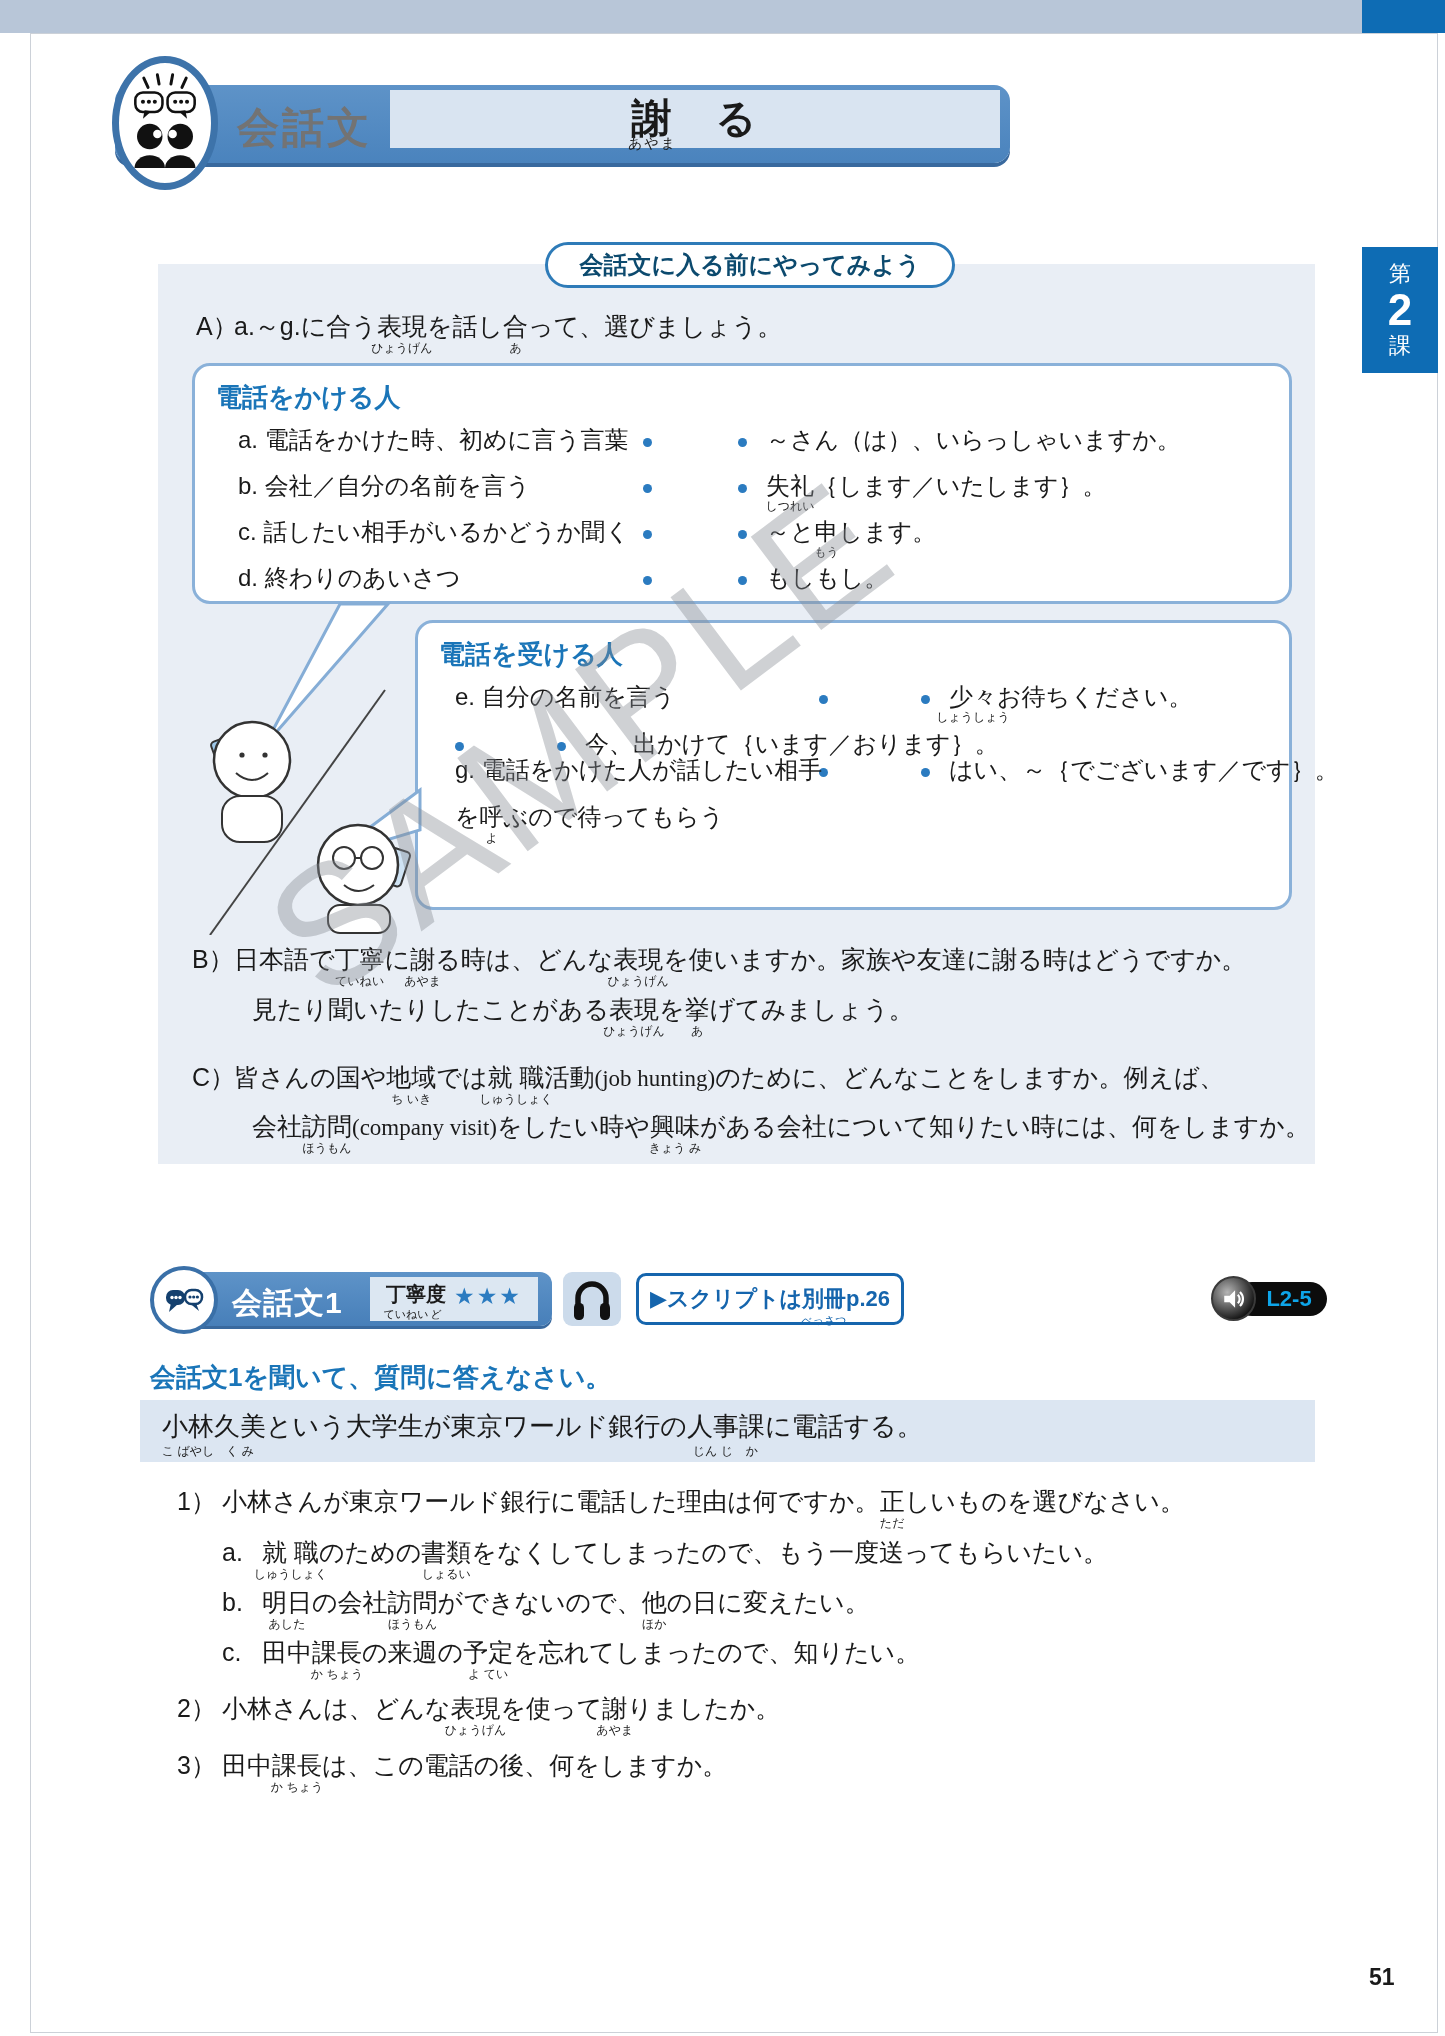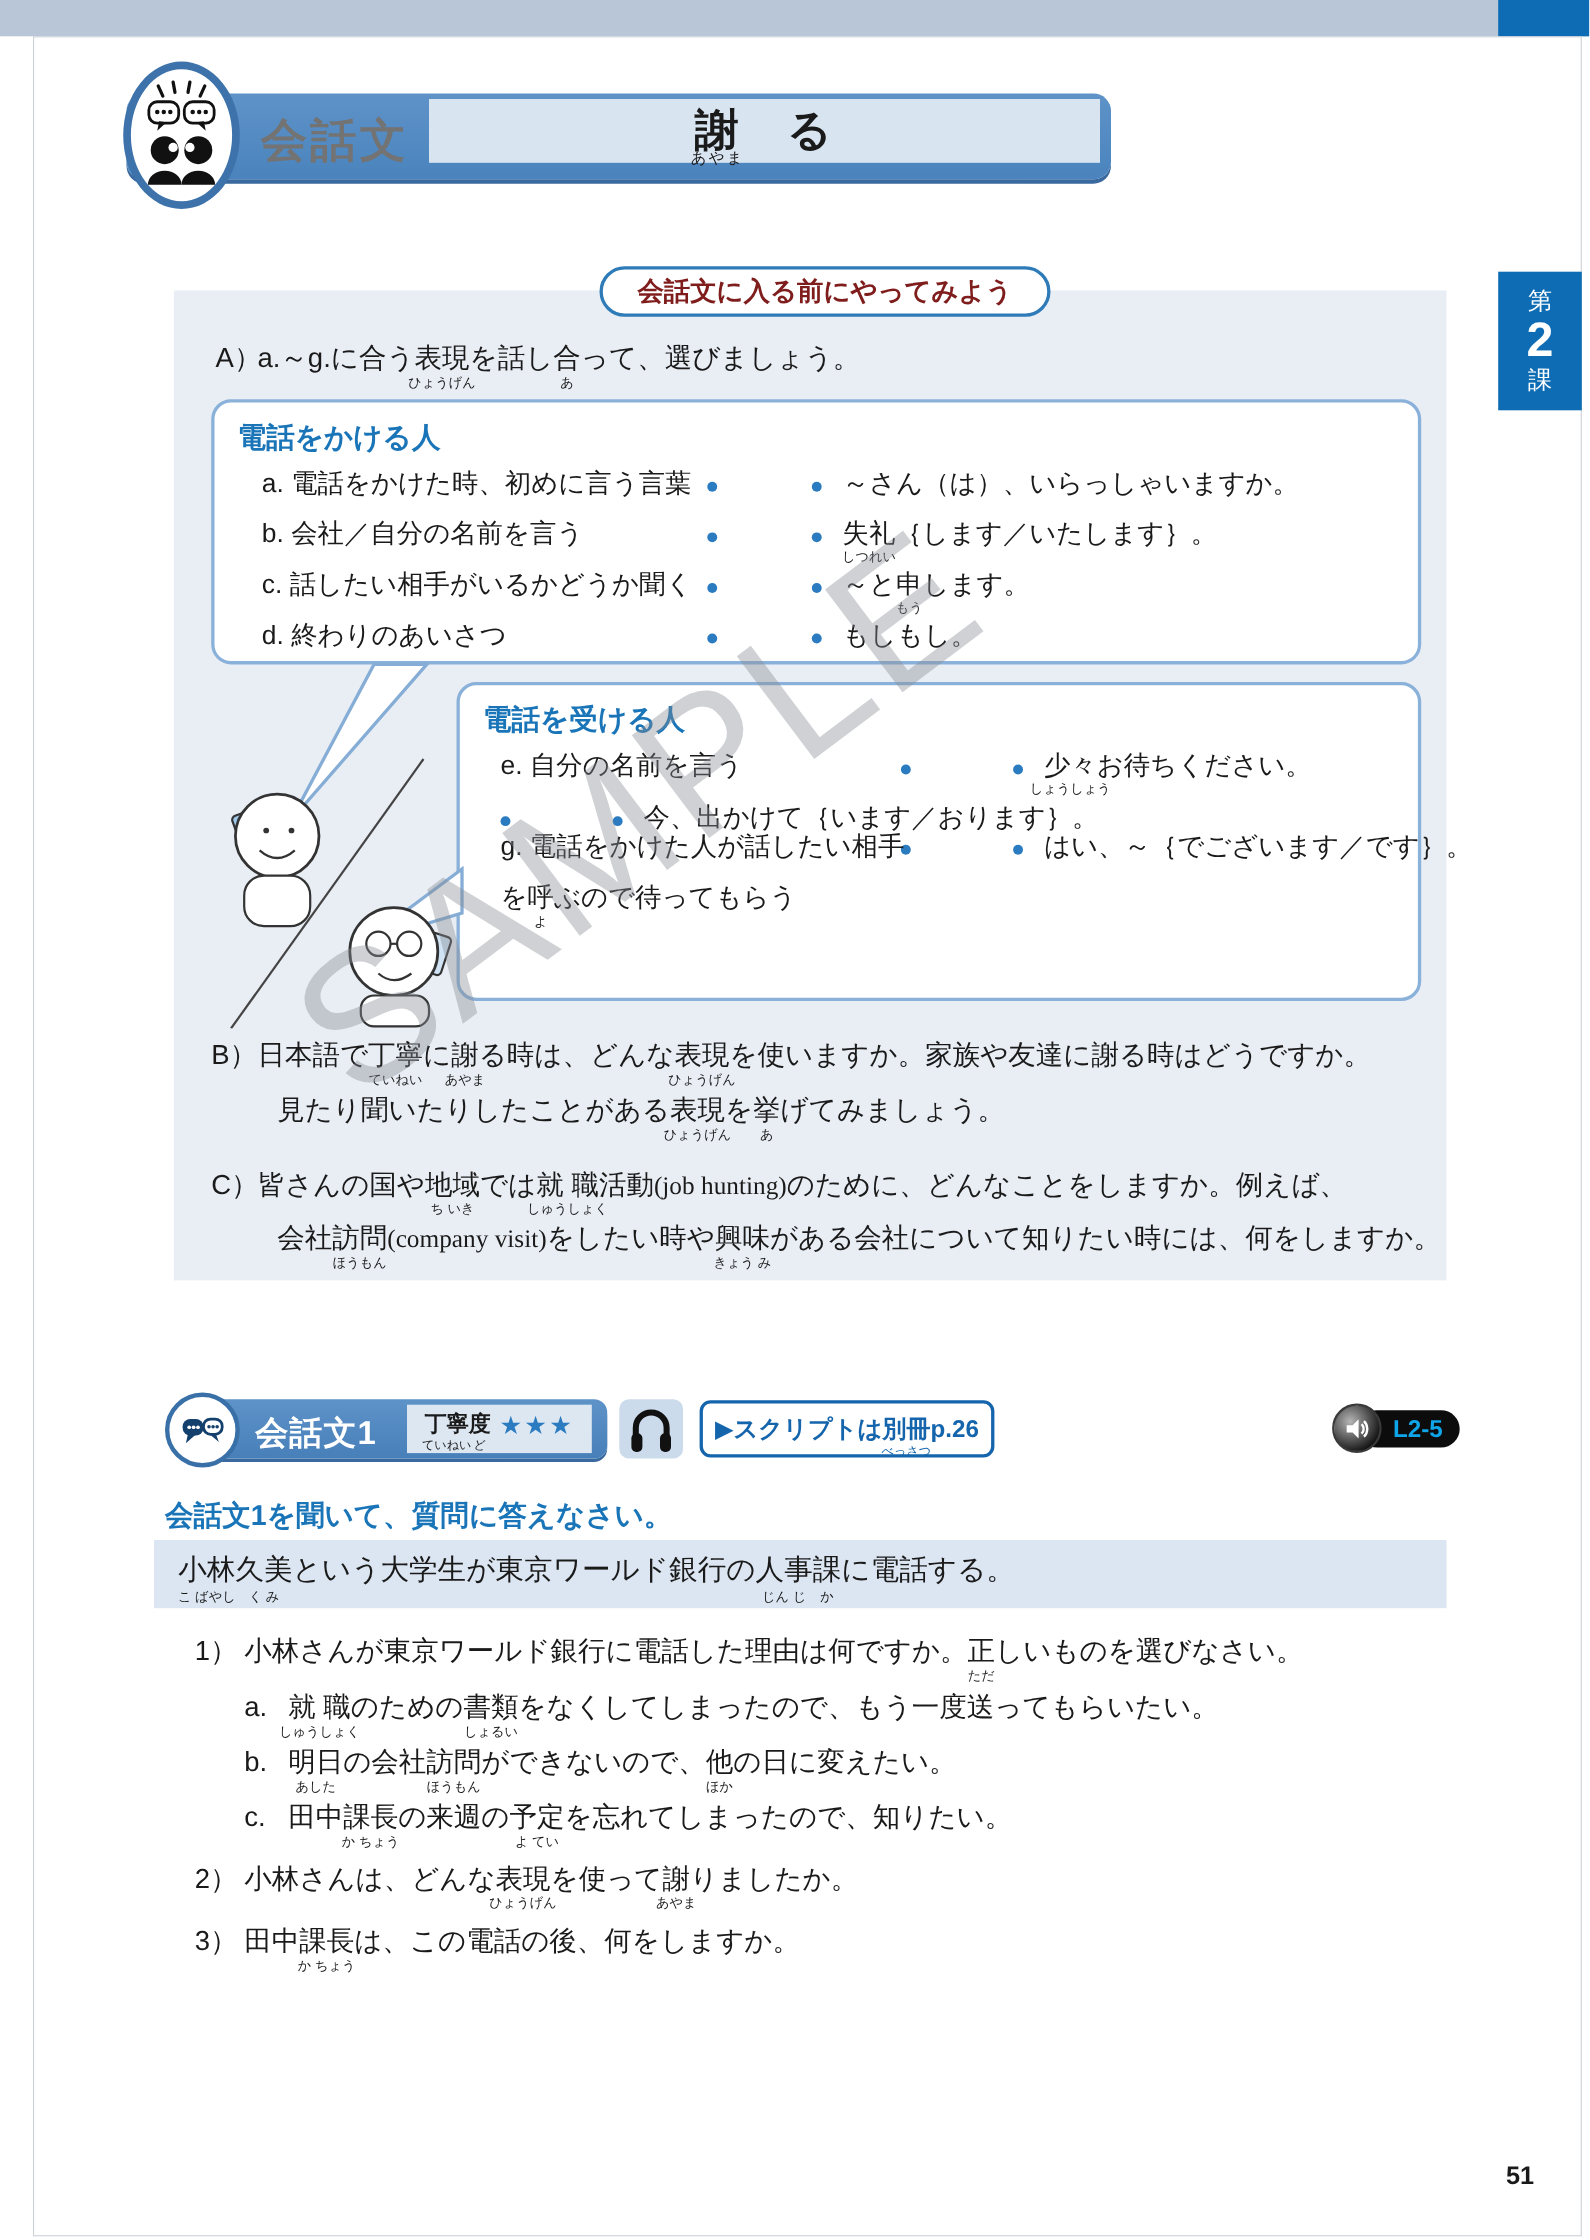--- a/index.html
+++ b/index.html
@@ -30,21 +30,21 @@
   
   .tab{left:1362px;top:247px;width:76px;height:126px;background:#0e6cb4;color:#fff;
        display:flex;flex-direction:column;align-items:center;justify-content:center;z-index:2;}
   .tab .t1,.tab .t3{font-size:22px;line-height:1.2;}
   .tab .t2{font-size:44px;font-weight:bold;line-height:1.05;}
 
   
   .panel{left:158px;top:264px;width:1157px;height:900px;background:#e9eef5;}
   .pill{left:545px;top:242px;width:410px;height:46px;background:#fff;border:3px solid #2e7bb8;
         border-radius:24px;box-sizing:border-box;display:flex;align-items:center;justify-content:center;
-        font-size:24px;font-weight:bold;color:#7f1d1d;z-index:4;}
+        font-size:24px;font-weight:bold;color:#0c4a6e;z-index:4;}
 
   .rline{position:absolute;white-space:nowrap;font-size:25px;line-height:1.15;z-index:2;}
   .tnum{display:inline-block;width:42px;}
   .seg{position:relative;display:inline-block;}
   .furi{position:absolute;top:100%;left:50%;transform:translateX(-50%);font-size:12px;line-height:1;
         color:inherit;white-space:nowrap;font-weight:normal;margin-top:1px;}
   .latin{font-family:"Liberation Serif","DejaVu Serif",serif;font-size:23px;}
 
   
   .mbox{position:absolute;background:#fff;border:3px solid #8ab1d9;border-radius:18px;box-sizing:border-box;z-index:2;}

